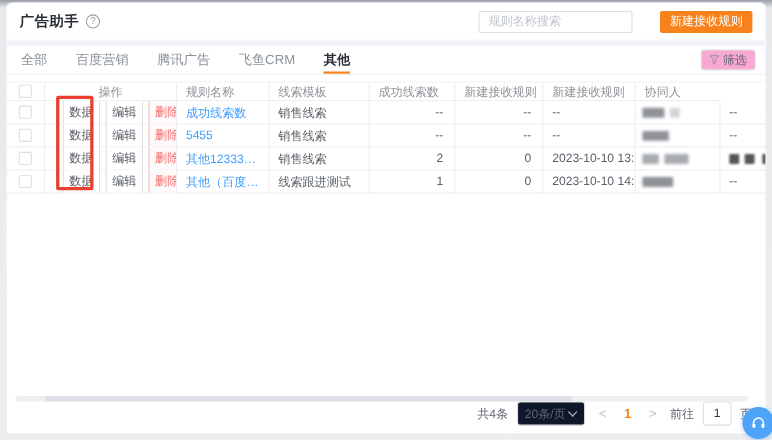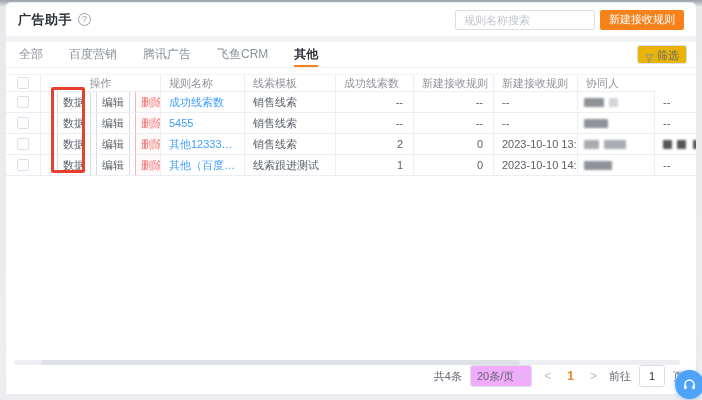--- a/index.html
+++ b/index.html
@@ -14,35 +14,35 @@
   .card{position:absolute;left:5px;top:2px;width:692px;height:393px;background:#fff;
         border:1px solid #e7eaef;border-radius:6px 6px 3px 3px;overflow:hidden;}
 
   
   .titlebar{height:34px;display:flex;align-items:center;padding:0 12px;border-bottom:1px solid #f2f3f5;}
   .page-title{font-size:13px;font-weight:700;color:#2b2f36;letter-spacing:.5px;}
   .help{width:13px;height:13px;border:1px solid #9aa0a8;border-radius:50%;color:#9aa0a8;
         font-size:9px;line-height:11px;text-align:center;margin-left:6px;}
   .titlebar .spacer{flex:1;}
   .search{width:140px;height:20px;border:1px solid var(--ctl-border);border-radius:2px;
-          font-size:11px;padding:4px 8px;color:#333;outline:none;margin-right:5px;}
+          font-size:11px;padding:4px 8px;color:#333;outline:none;margin-right:25px;}
   .search::placeholder{color:#c0c4cc;}
   .btn-create{height:20px;padding:0 9px;background:var(--accent);color:#fff;border:none;
           border-radius:2px;font-size:11px;cursor:pointer;}
 
   .band{height:5px;background:#f2f3f6;}
 
   
   .tabbar{height:26px;display:flex;align-items:stretch;padding:0 13px;border-bottom:1px solid #eef0f3;position:relative;}
   .tab{font-size:12px;color:#8a919c;margin-right:26px;display:flex;align-items:center;cursor:pointer;position:relative;}
   .tab.active{color:#2b2f36;font-weight:700;}
   .tab.active::after{content:'';position:absolute;left:0;right:0;bottom:0;height:2px;background:var(--accent);}
-  .btn-filter{position:absolute;right:9px;top:3px;height:19px;padding:0 7px;background:#eab308;
+  .btn-filter{position:absolute;right:9px;top:3px;height:19px;padding:0 7px;background:#f9a8d4;
           border:1px solid var(--ctl-border);border-radius:3px;font-size:11px;color:#5f6570;
-          display:flex;align-items:flex-end;gap:3px;cursor:pointer;}
+          display:flex;align-items:center;gap:3px;cursor:pointer;}
   .btn-filter svg{display:block;}
 
   
   .table{margin-top:6px;--cols:35px 120px 84px 91px 78px 80px 84px 77px 1fr;}
   .tr{display:grid;grid-template-columns:var(--cols);}
   .th,.td{border-bottom:1px solid var(--border);border-right:1px solid var(--border);
           display:flex;align-items:center;overflow:hidden;white-space:nowrap;}
   .th:last-child,.td:last-child{border-right:none;}
   .thead .tr{border-top:1px solid #f2f4f7;}
   .th{height:17px;font-size:11px;color:var(--txt-light);padding:0 8px;}
@@ -68,21 +68,21 @@
   .annotation{position:absolute;left:51px;top:87px;width:34px;height:86px;
               border:3px solid var(--annotation);border-radius:2px;pointer-events:none;z-index:30;}
 
   
   .hscroll{position:absolute;left:8px;right:16px;top:357px;height:5px;border-radius:3px;background:#eceef1;}
   .hscroll .thumb{position:absolute;left:4%;width:72%;top:0;height:5px;border-radius:3px;background:#dde0e4;}
 
   
   .footer{position:absolute;right:12px;bottom:7px;display:flex;align-items:center;gap:8px;font-size:11px;color:#5f6570;}
   .pagesize{height:22px;min-width:62px;border:1px solid var(--ctl-border);border-radius:3px;
-            display:flex;align-items:center;justify-content:center;gap:5px;padding:0 6px;cursor:pointer;background:#f0abfc;}
+            display:flex;align-items:center;justify-content:center;gap:5px;padding:0 6px;cursor:pointer;background:#0f172a;}
   .chev{width:6px;height:6px;border-left:1px solid #c0c4cc;border-bottom:1px solid #c0c4cc;
         transform:rotate(-45deg) translateY(-2px);}
   .pg-arrow{color:#b8bcc2;font-size:12px;padding:0 4px;cursor:pointer;background:none;border:none;}
   .pg-current{color:var(--accent);font-weight:700;font-size:12px;padding:0 4px;cursor:pointer;}
   .goto-input{width:26px;height:22px;border:1px solid var(--ctl-border);border-radius:3px;
               text-align:center;font-size:11px;color:#333;outline:none;}
 
   
   .support{position:absolute;left:675px;top:370px;width:29px;height:29px;border-radius:50%;
            background:var(--support);display:flex;align-items:center;justify-content:center;

